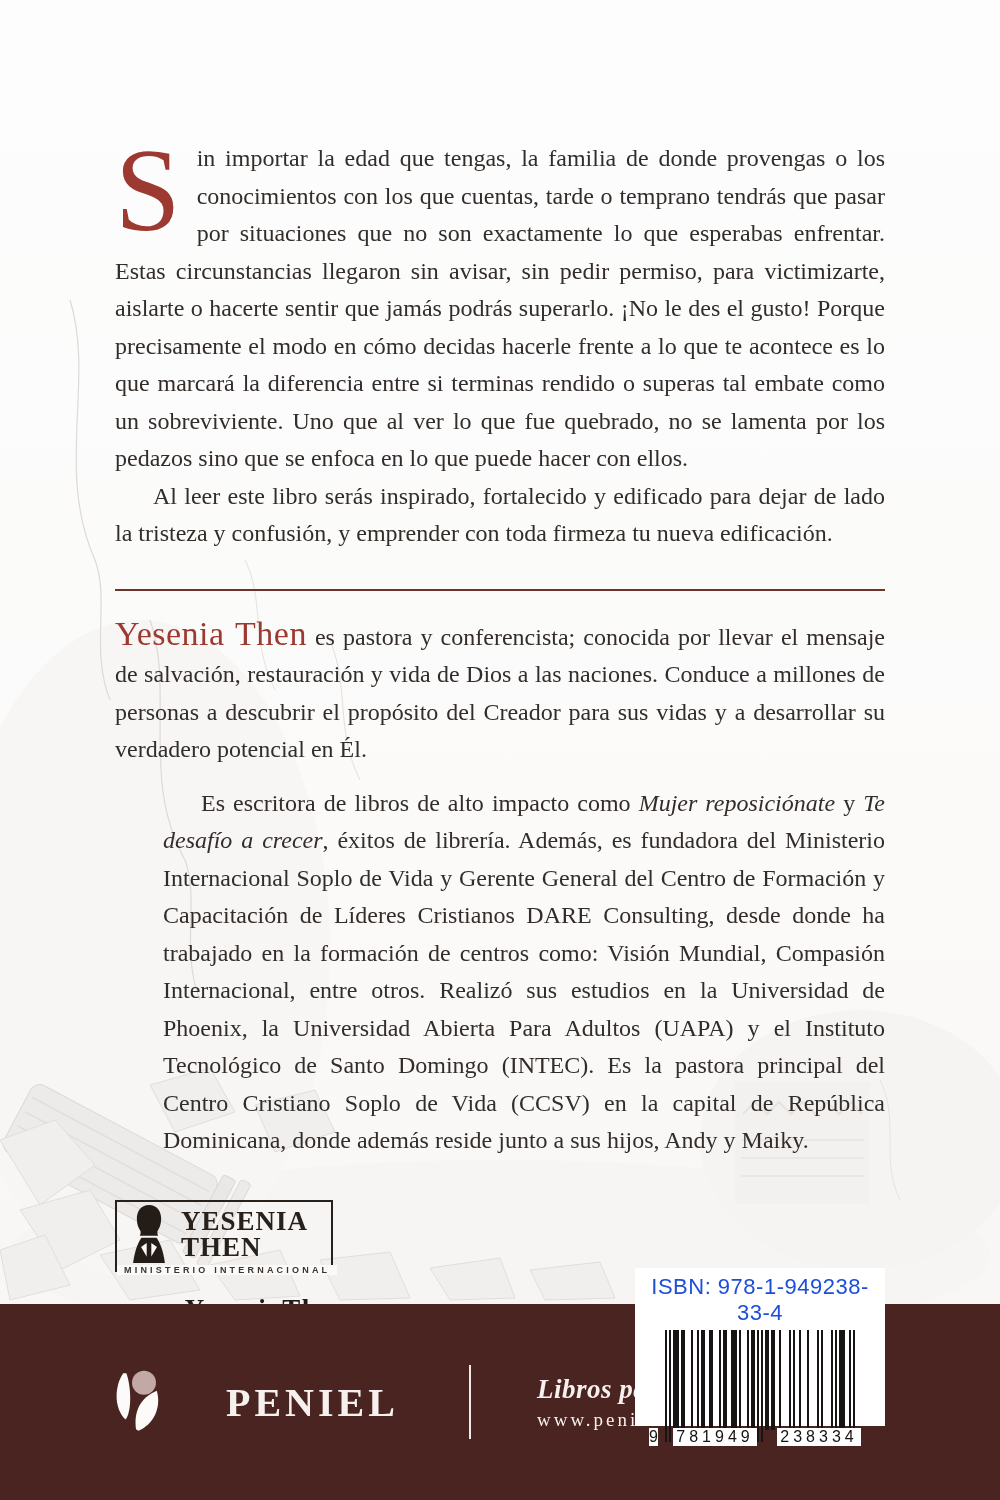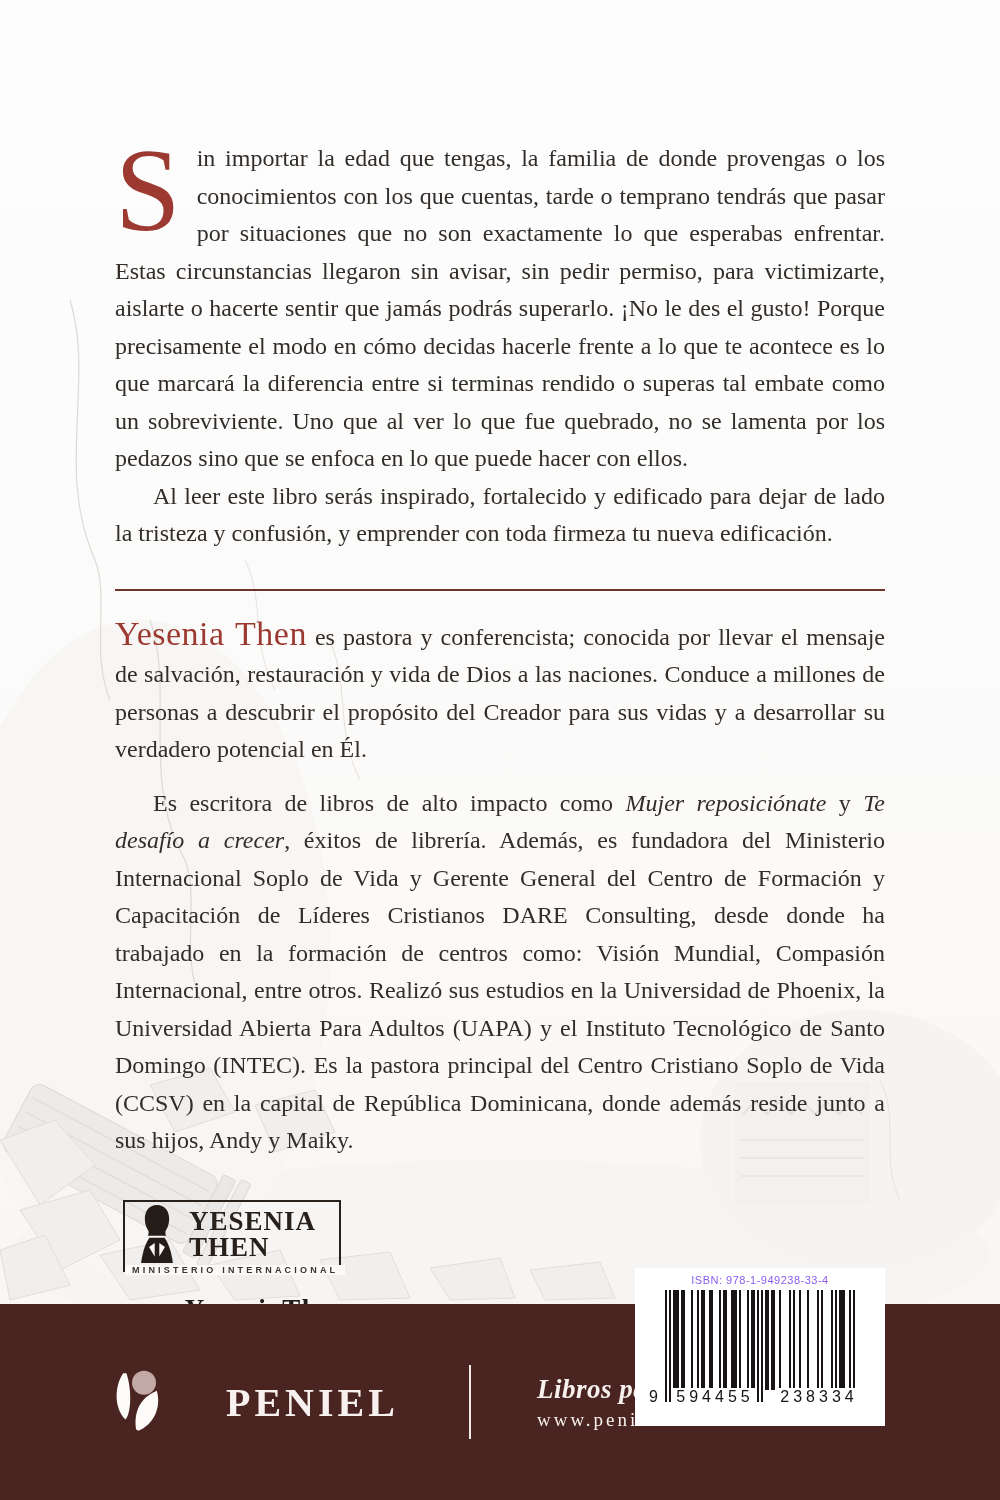--- a/index.html
+++ b/index.html
@@ -34,28 +34,27 @@
   .indent{text-indent:38px;}
   .p2{}
   .rule{
     border:none;border-top:2px solid #6e342c;
     margin:36px 0 28px 0;width:100%;
   }
   .bio-name{
     font-size:34px;line-height:22px;color:var(--red);
     padding-right:8px;letter-spacing:0.5px;
   }
-  .bio2{margin-top:16px;}
+  .bio2{margin-top:16px;margin-left:48px;}
   .logo-box{
     position:relative;margin-top:40px;
     width:218px;height:72px;
     border:2px solid #27201b;
     display:flex;align-items:center;gap:9px;
     padding:5px 8px 8px 9px;
-    margin-left:8px;
   }
   .logo-woman{flex:0 0 auto;}
   .logo-words{display:flex;flex-direction:column;justify-content:center;}
   .logo-words .lw{
     font-size:27px;line-height:26px;letter-spacing:1px;
     color:#27201b;font-weight:bold;
   }
   .logo-sub{
     position:absolute;left:0;right:0;bottom:-7px;text-align:center;white-space:nowrap;
   }
@@ -69,21 +68,21 @@
     font-size:27px;font-weight:bold;letter-spacing:1.5px;color:#211c19;
   }
   
   .barcode-box{
     position:absolute;left:635px;top:1268px;width:250px;height:158px;
     background:#ffffff;z-index:3;padding-top:6px;
   }
   .isbn-label{
     text-align:center;
     font-family:"Liberation Sans","DejaVu Sans",sans-serif;
-    font-size:11px;color:#8b5cf6;letter-spacing:0.5px;
+    font-size:22px;color:#1d4ed8;letter-spacing:0.5px;
   }
   .bc-wrap{position:relative;width:190px;margin:4px auto 0 auto;height:112px;}
   .bc-digits span{
     position:absolute;bottom:-4px;
     font-family:"Liberation Sans","DejaVu Sans",sans-serif;
     font-size:16px;color:#171413;background:#fff;
   }
   .bc-d9{left:-16px;}
   .bc-g1{left:8px;width:84px;text-align:center;letter-spacing:4px;}
   .bc-g2{left:112px;width:84px;text-align:center;letter-spacing:4px;}
@@ -239,21 +238,21 @@
           <rect x="166" y="0" width="2" height="100" fill="#171413"></rect>
           <rect x="170" y="0" width="2" height="100" fill="#171413"></rect>
           <rect x="174" y="0" width="2" height="100" fill="#171413"></rect>
           <rect x="176" y="0" width="2" height="100" fill="#171413"></rect>
           <rect x="178" y="0" width="2" height="100" fill="#171413"></rect>
           <rect x="184" y="0" width="2" height="112" fill="#171413"></rect>
           <rect x="188" y="0" width="2" height="112" fill="#171413"></rect>
         </svg>
       <div class="bc-digits">
         <span class="bc-d9">9</span>
-        <span class="bc-g1">594455</span>
+        <span class="bc-g1">781949</span>
         <span class="bc-g2">238334</span>
       </div>
     </div>
   </div>
 
   <div class="band">
     <div class="band-inner">
       <svg width="56" height="68" viewBox="0 0 70 84">
         <circle cx="40" cy="18" r="15" fill="#c2a9a5"></circle>
         <path d="M14 6 C 3 22 2 50 17 64 C 25 53 24 23 18 6 Z" fill="#fdfbfa"></path>

